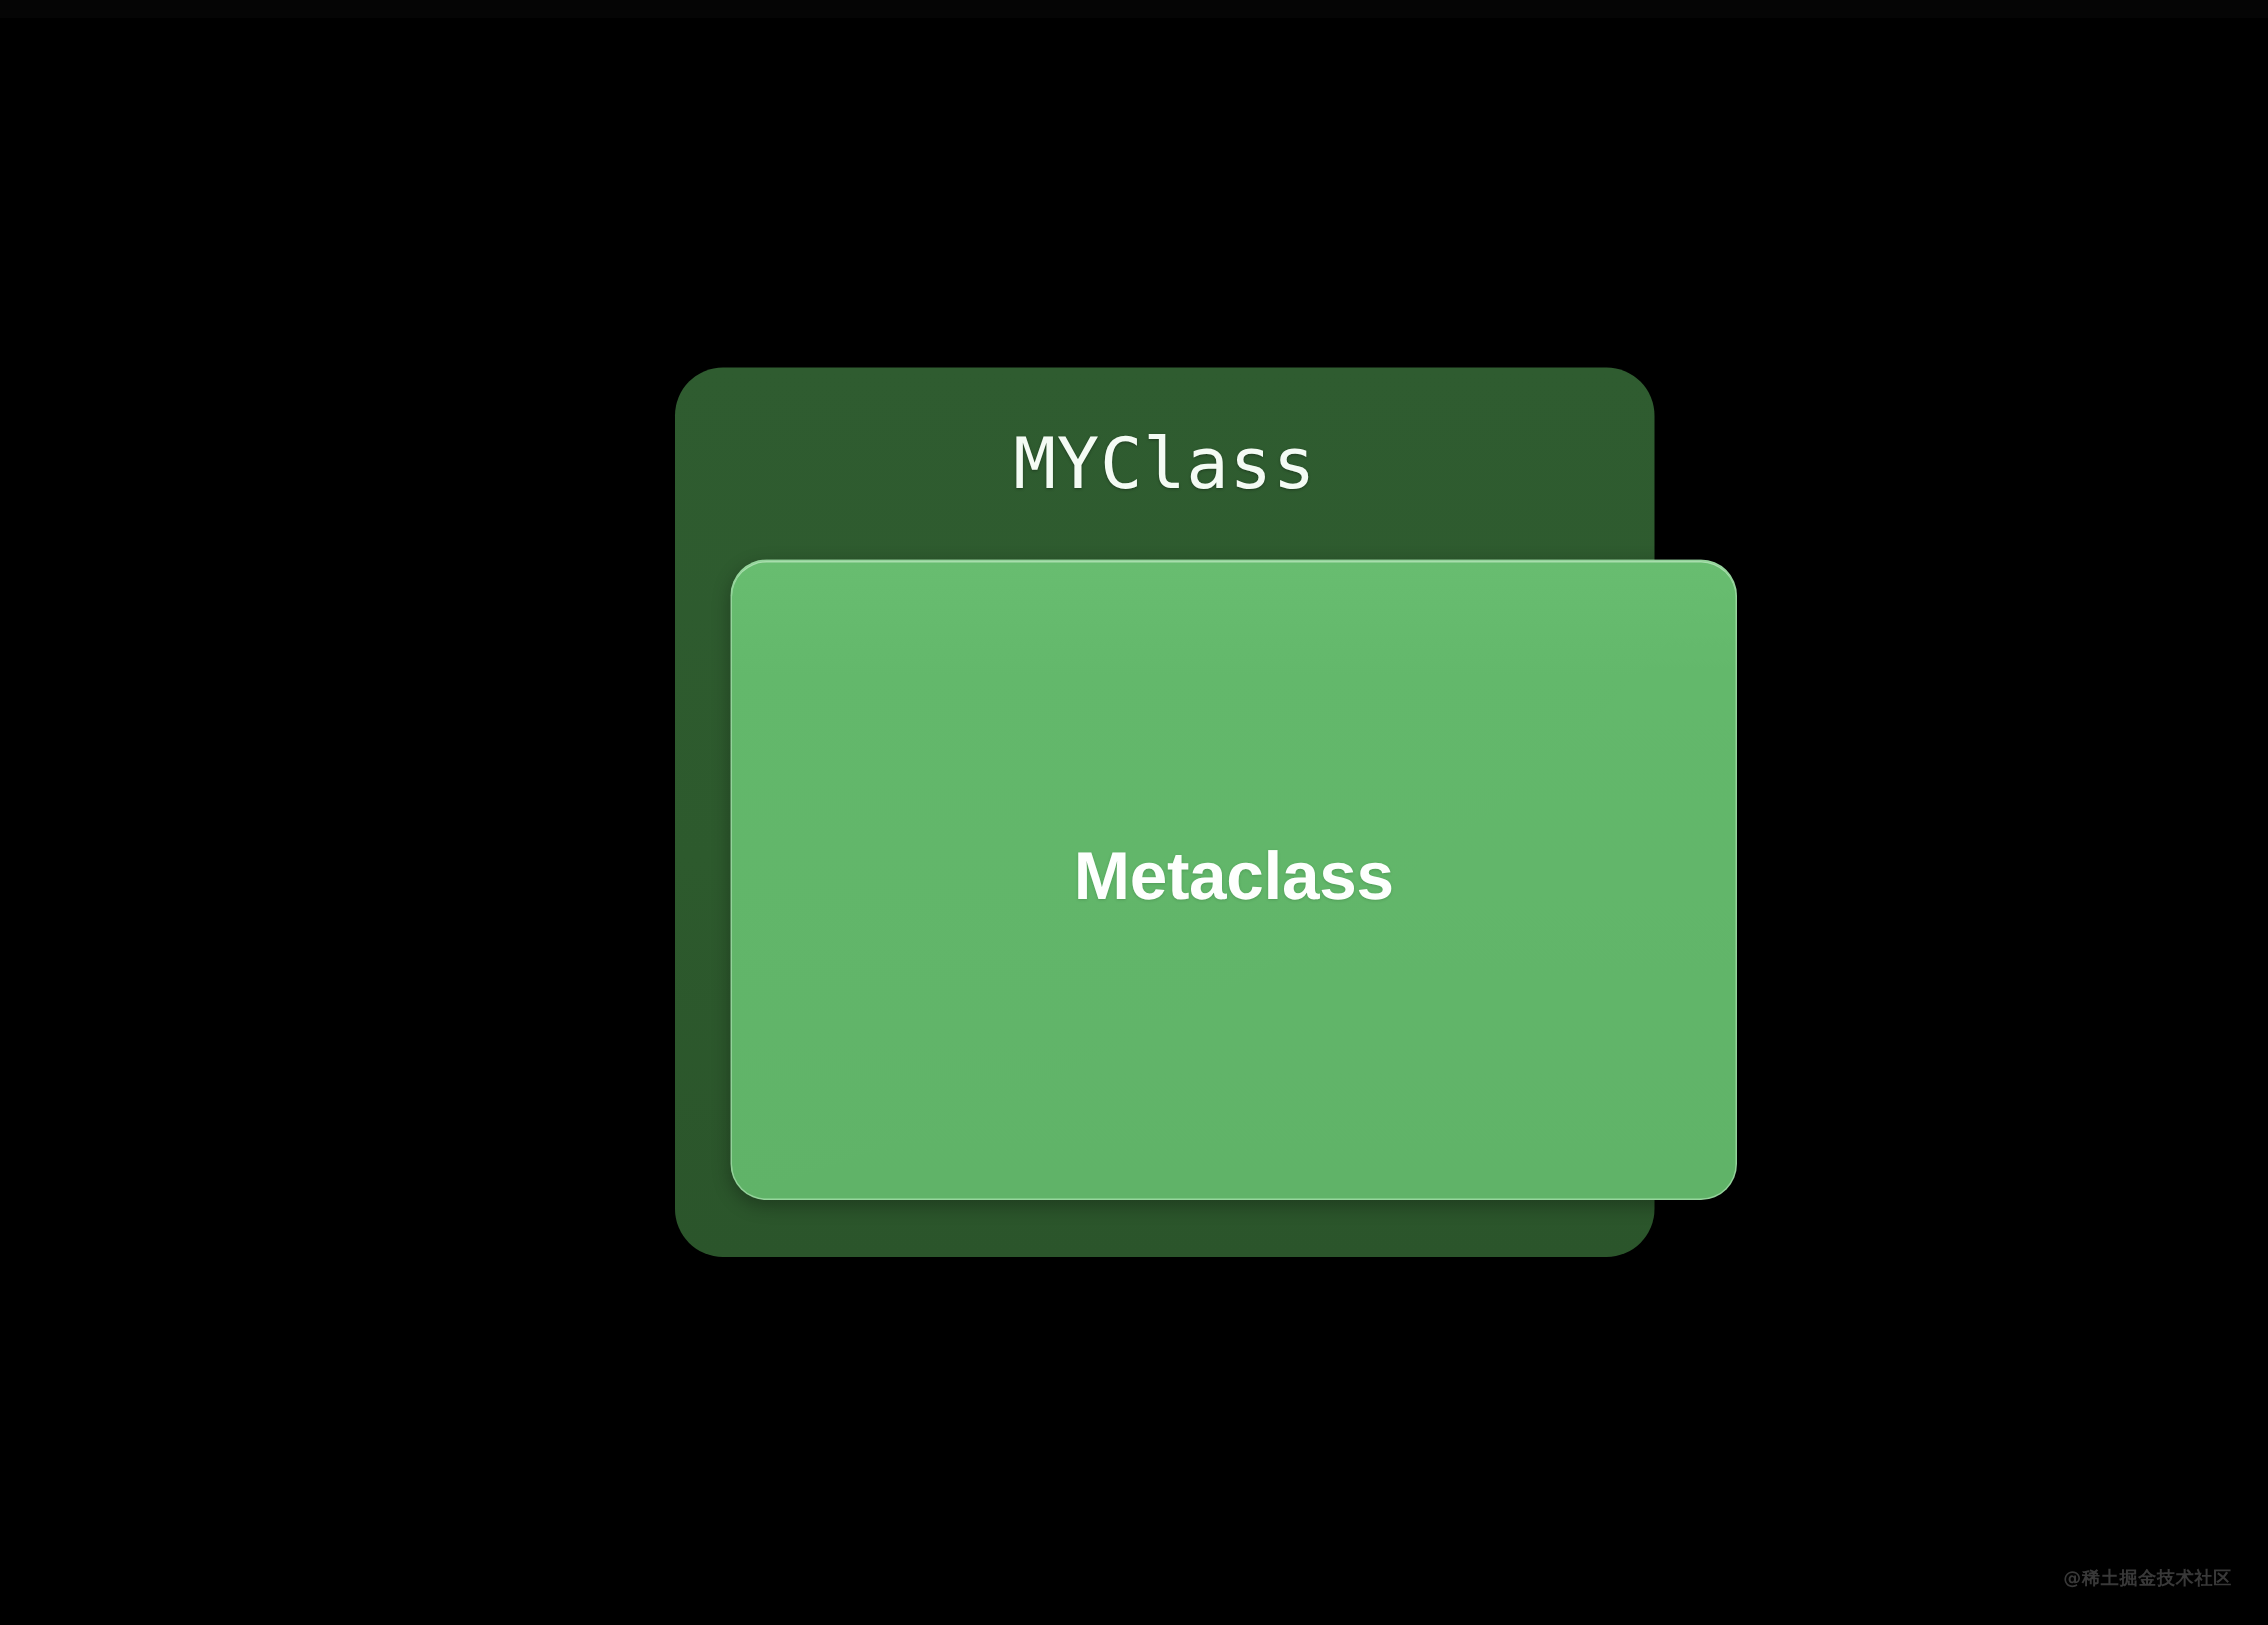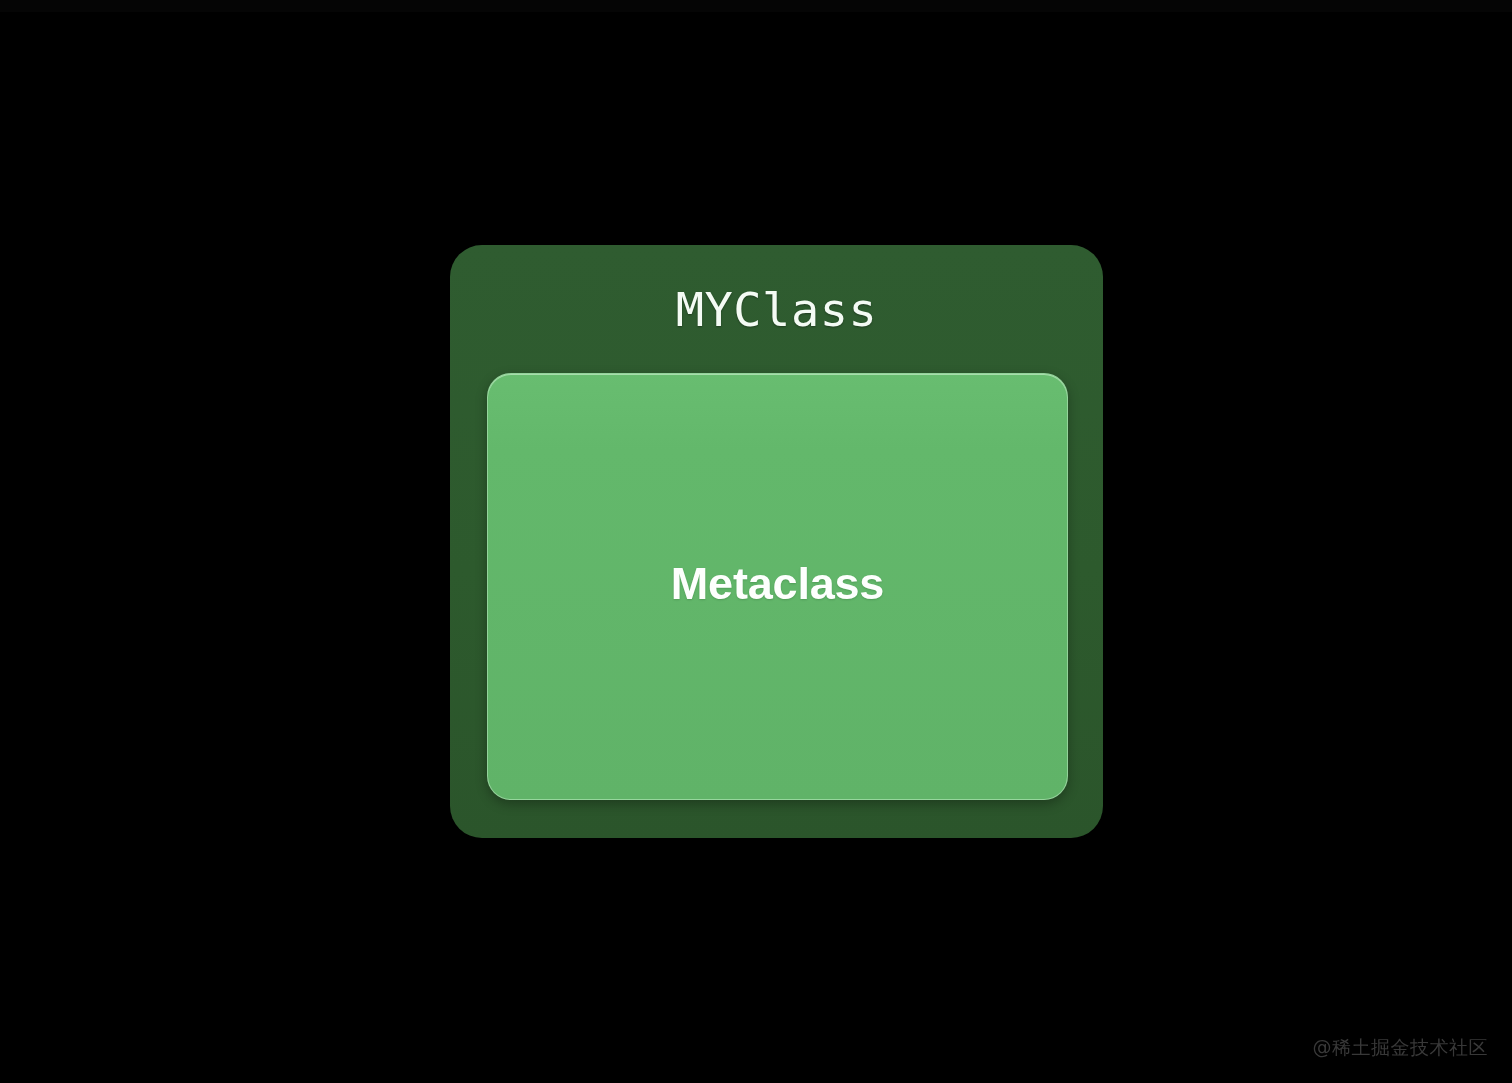--- a/index.html
+++ b/index.html
@@ -65,21 +65,21 @@
     text-shadow: 0 1px 2px rgba(0, 0, 0, 0.35);
     white-space: nowrap;
     border-radius: 15px;
   }
 
   
   .fields-panel {
     position: absolute;
     left: 37px;
     top: 128px;
-    width: 581px;
+    width: 671px;
     height: 427px;
     background: linear-gradient(180deg, #68bd70 0%, #63b86b 18%, #60b368 100%);
     border-radius: 24px;
     border: 1px solid rgba(190, 235, 195, 0.55);
     box-sizing: border-box;
     box-shadow:
       0 4px 12px rgba(0, 0, 0, 0.30),
       inset 0 1px 0 rgba(220, 248, 222, 0.55);
     display: flex;
     flex-direction: column;
@@ -108,22 +108,22 @@
     text-shadow: 0 1px 2px rgba(20, 70, 25, 0.22);
   }
 
   
   .watermark {
     position: absolute;
     right: 24px;
     bottom: 22px;
     color: #3c3c3c;
     font-family: "DejaVu Sans", "Liberation Sans", sans-serif;
-    font-size: 19px;
-    font-weight: 400;
+    font-size: 12px;
+    font-weight: 700;
     letter-spacing: 0.5px;
     white-space: nowrap;
     opacity: 0.95;
   }
 </style>
 </head>
 <body>
 
 <div id="stage">
 

